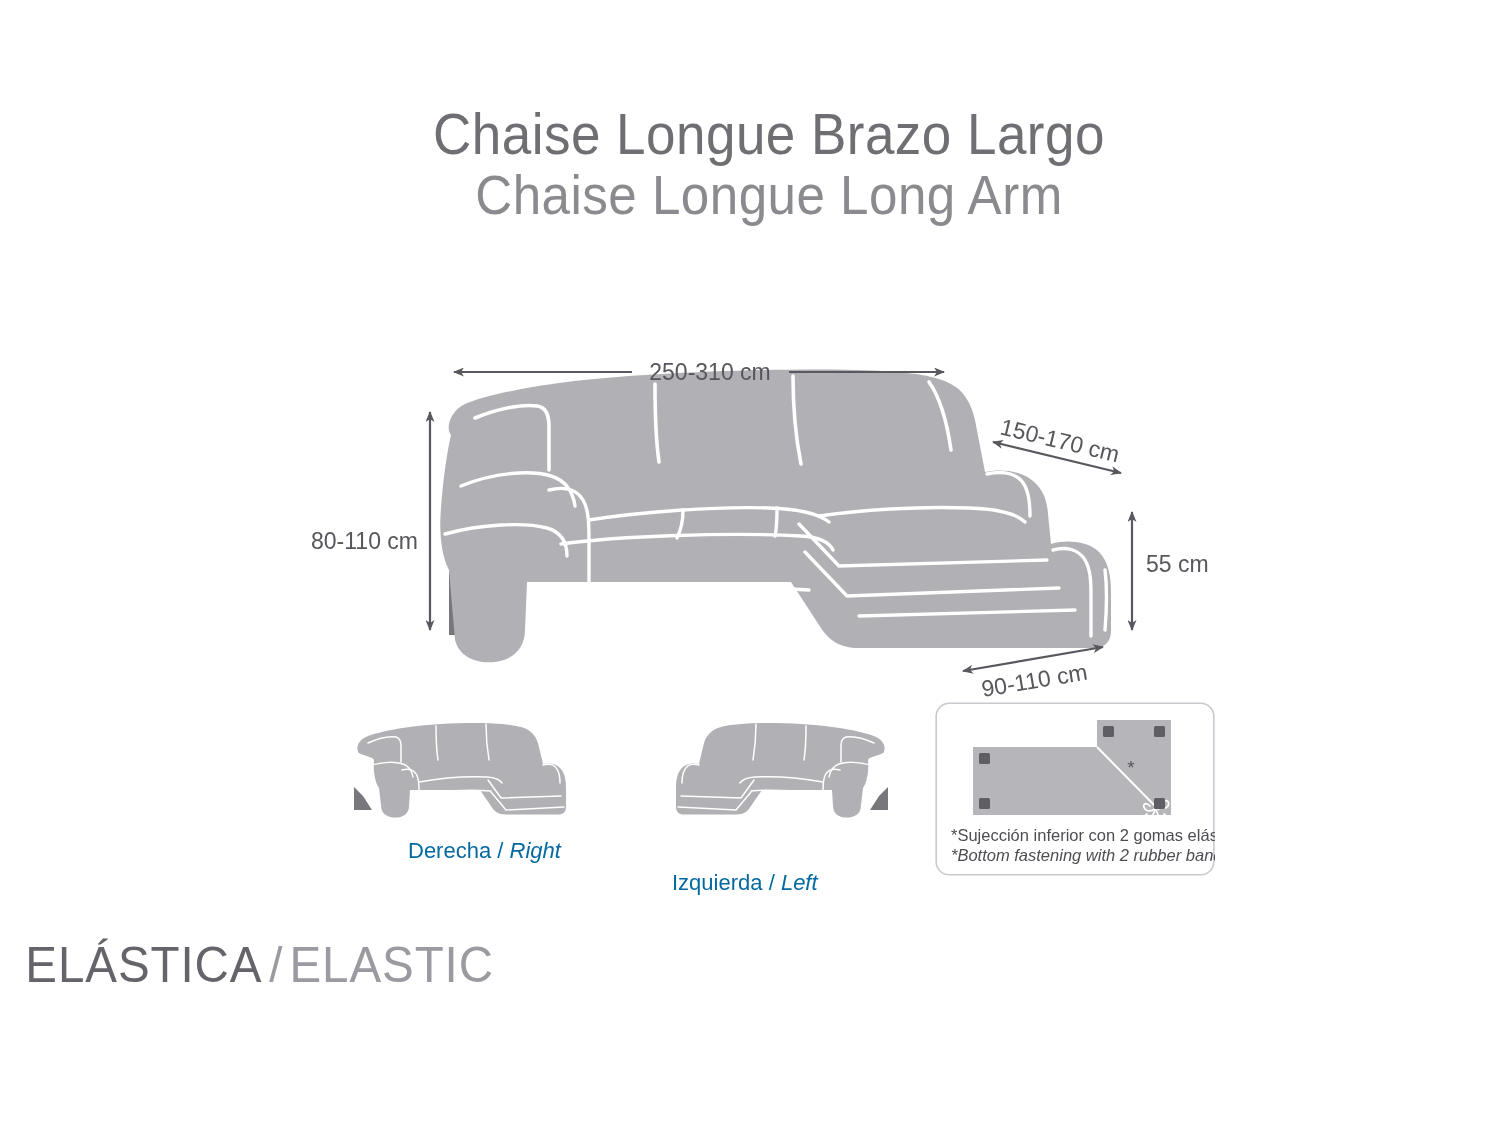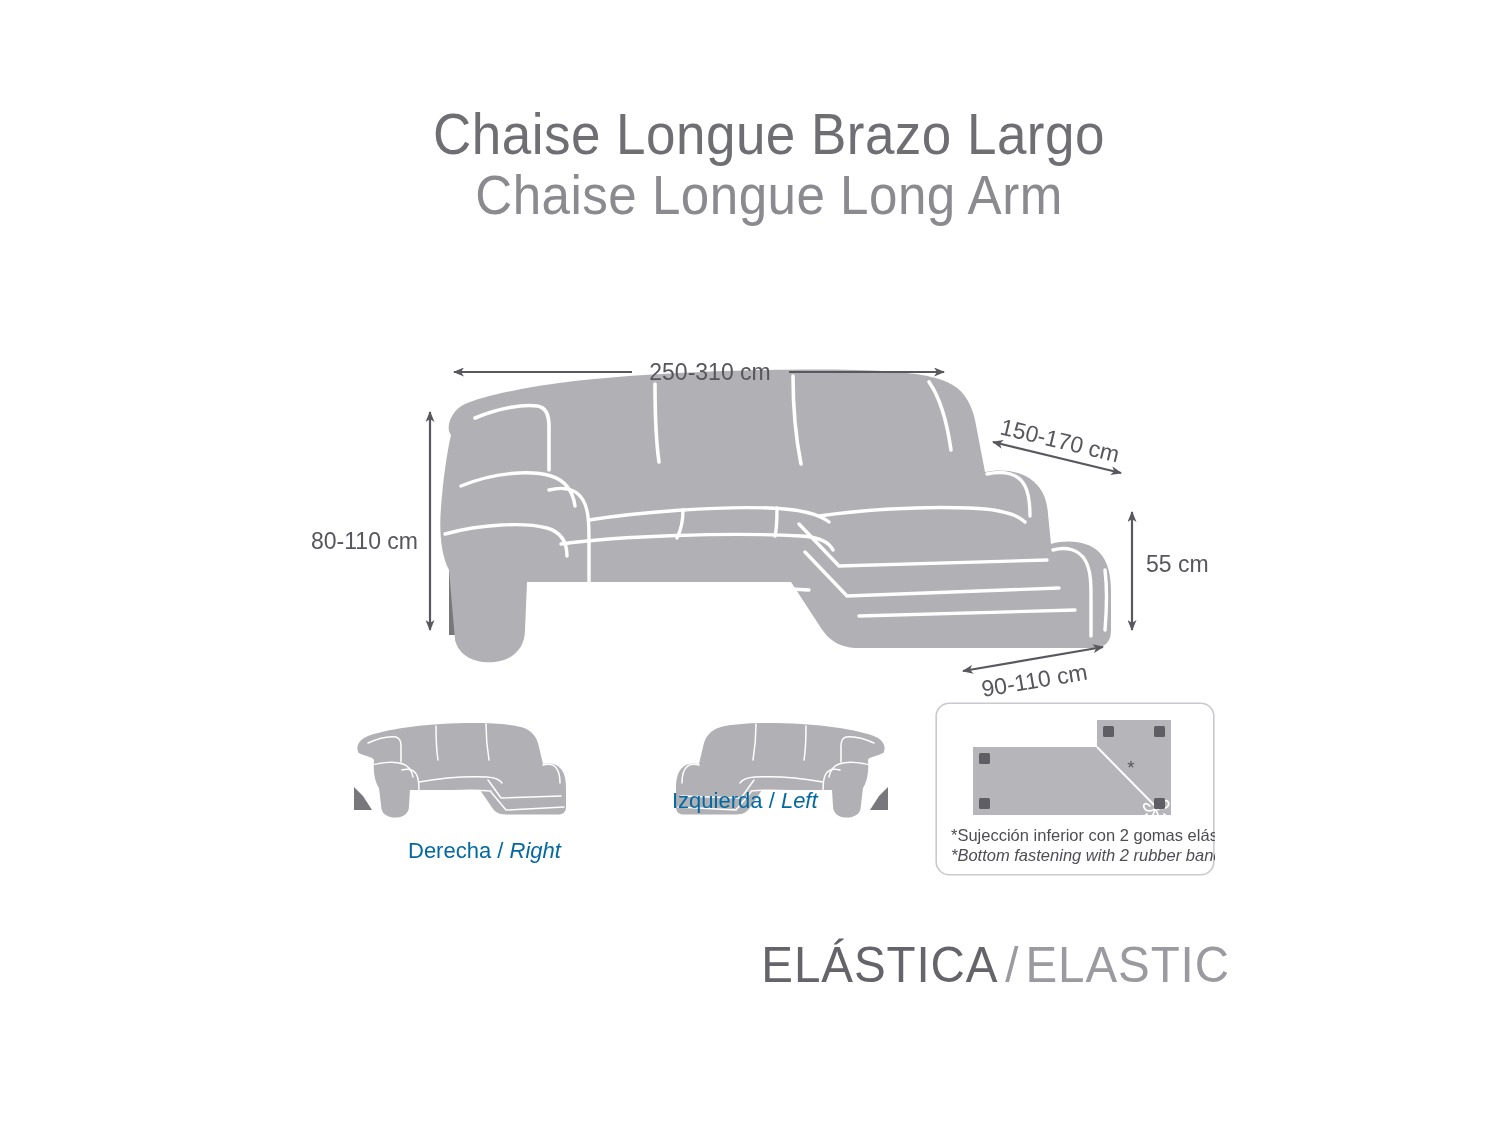--- a/index.html
+++ b/index.html
@@ -46,21 +46,21 @@
     line-height: 1.06;
     transform: scaleX(0.93);
     transform-origin: center;
     margin-top: 2px;
   }
   .footer-block {
     position: absolute;
     top: 936px;
     left: 0;
     width: 1216px;
-    text-align: right;
+    text-align: left;
     user-select: none;
   }
   .footer-es {
     font-size: 50px;
     font-weight: 300;
     letter-spacing: 1px;
     color: #64646a;
     transform: scaleX(0.95);
     display: inline-block;
   }
@@ -74,21 +74,21 @@
   }
   .variant-caption {
     position: absolute;
     font-size: 22px;
     color: #0369a1;
     white-space: nowrap;
     user-select: none;
   }
   .variant-caption .en { font-style: italic; }
   #cap-right { top: 838px; left: 389px; }
-  #cap-left  { top: 788px; left: 653px; }
+  #cap-left  { top: 870px; left: 653px; }
 
   svg { display: block; }
   .main-svg {
     position: absolute;
     top: 330px;
     left: 280px;
   }
   .thumb-svg { position: absolute; }
   #thumb-right { top: 712px; left: 322px; }
   #thumb-left  { top: 712px; left: 612px; }

